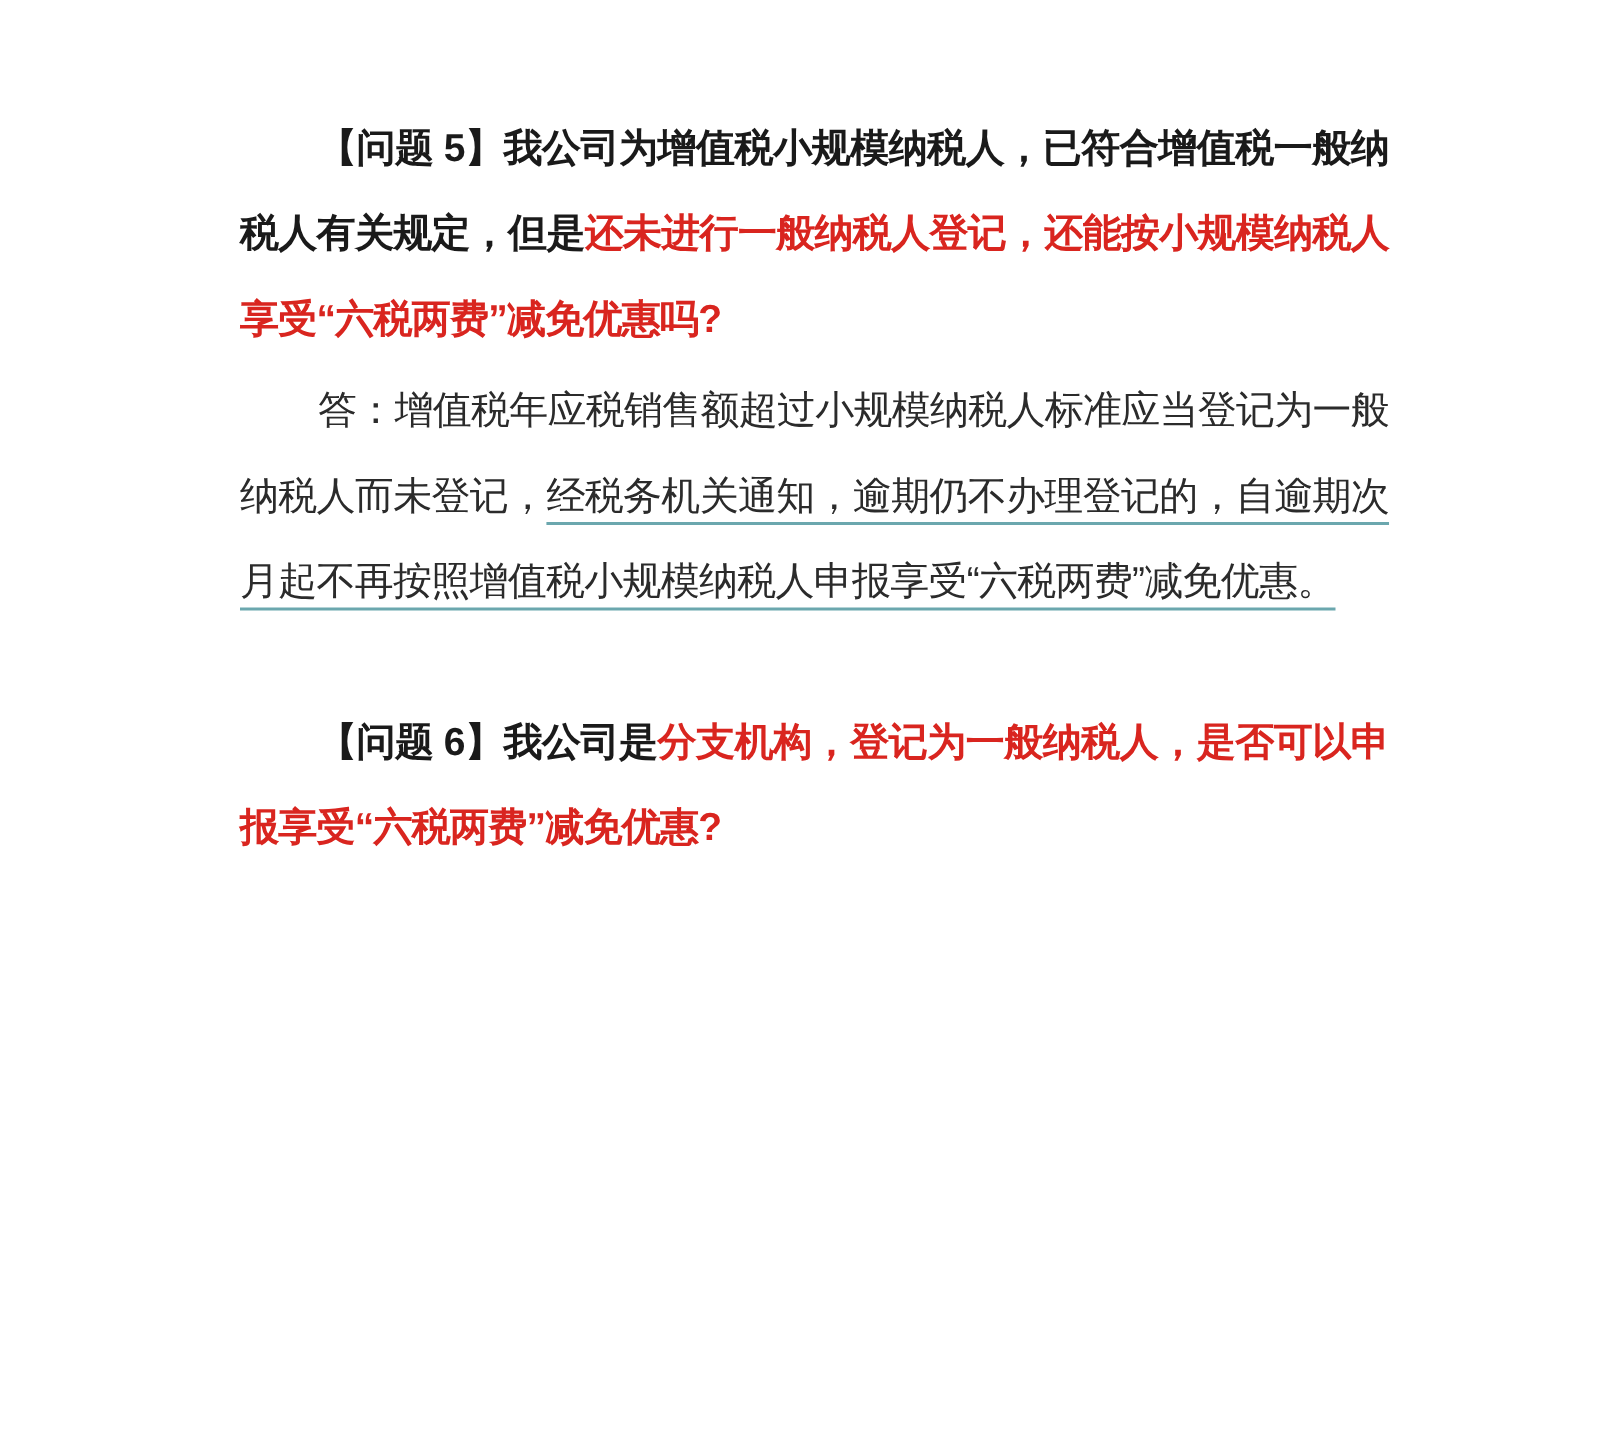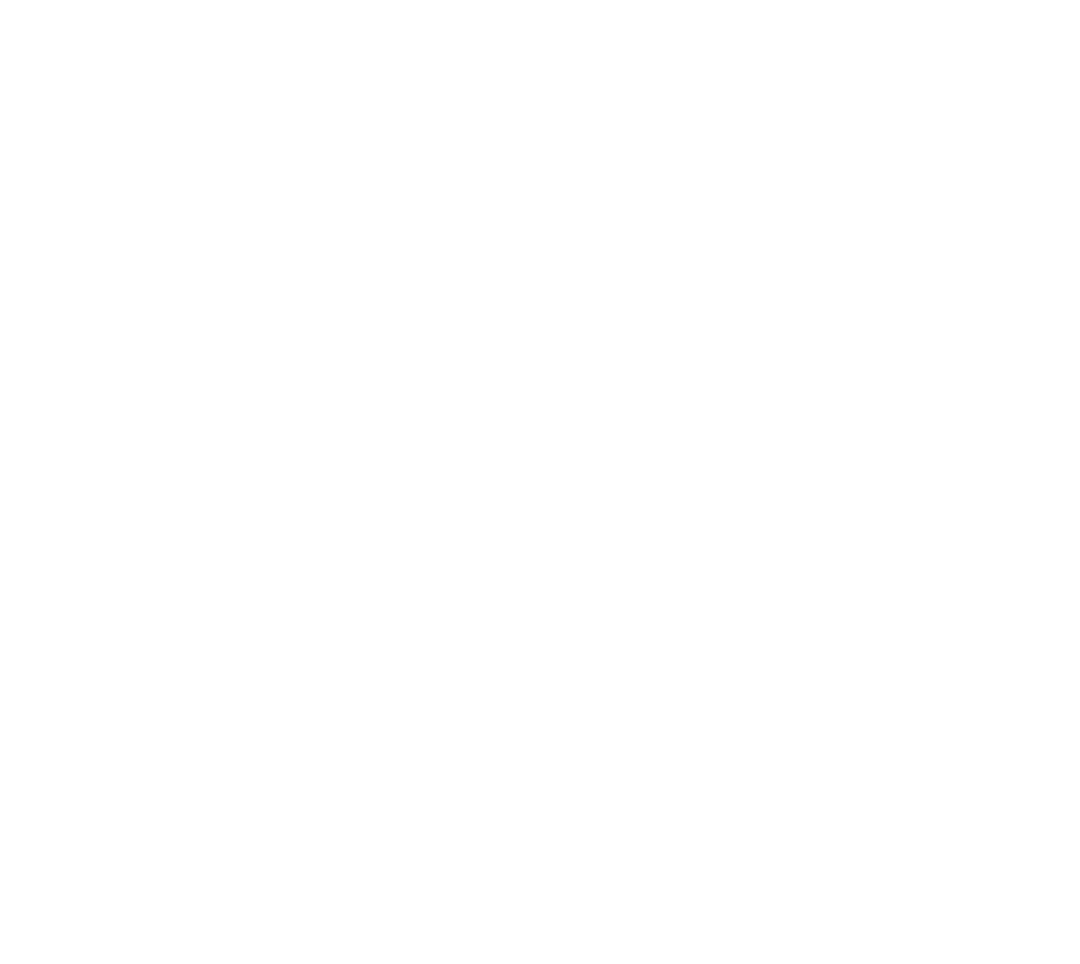--- a/index.html
+++ b/index.html
@@ -42,15 +42,18 @@
     text-decoration-thickness:2px;
     text-underline-offset:9px;
     text-decoration-skip-ink:none;
   }
 </style>
 </head>
 <body>
 
 <div class="page">
   <div id="doc-body">
+      <p class="para question"><span class="b">【问题 5】我公司为增值税小规模纳税人，已符合增值税一般纳税人有关规定，但是</span><span class="b red">还未进行一般纳税人登记，还能按小规模纳税人享受“六税两费”减免优惠吗?</span></p>
+      <p class="para answer"><span>答：增值税年应税销售额超过小规模纳税人标准应当登记为一般纳税人而未登记，</span><span class="u">经税务机关通知，逾期仍不办理登记的，自逾期次月起不再按照增值税小规模纳税人申报享受“六税两费”减免优惠。</span></p>
       <p class="para spacer"></p>
+      <p class="para question"><span class="b">【问题 6】我公司是</span><span class="b red">分支机构，登记为一般纳税人，是否可以申报享受“六税两费”减免优惠?</span></p>
     </div>
 </div>
 
 </body></html>

